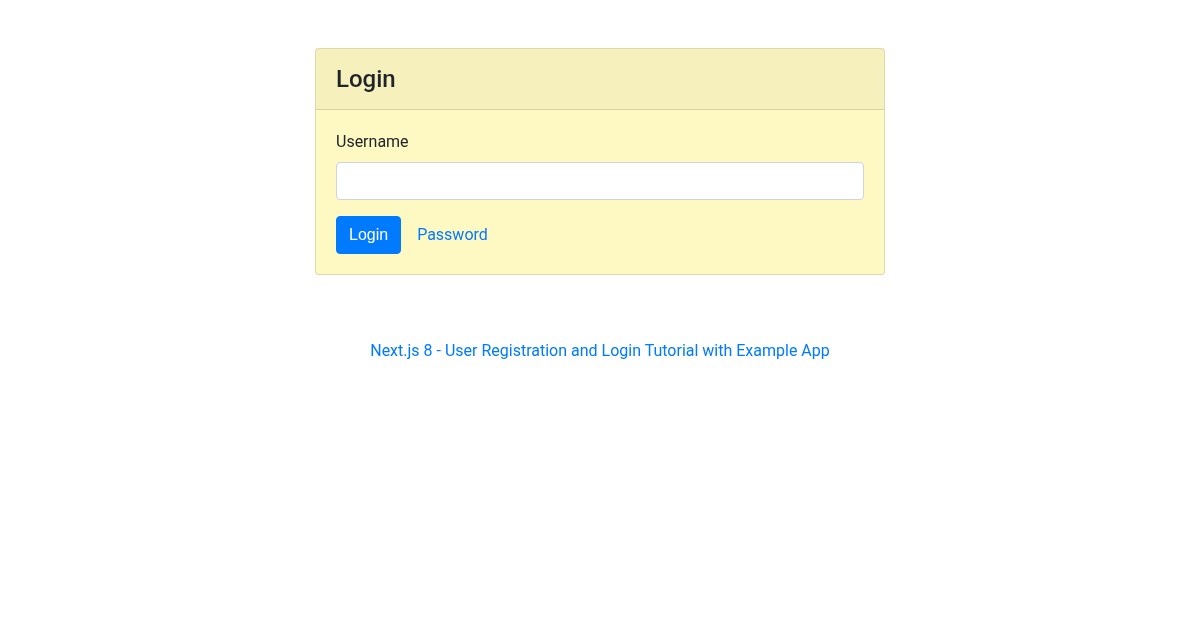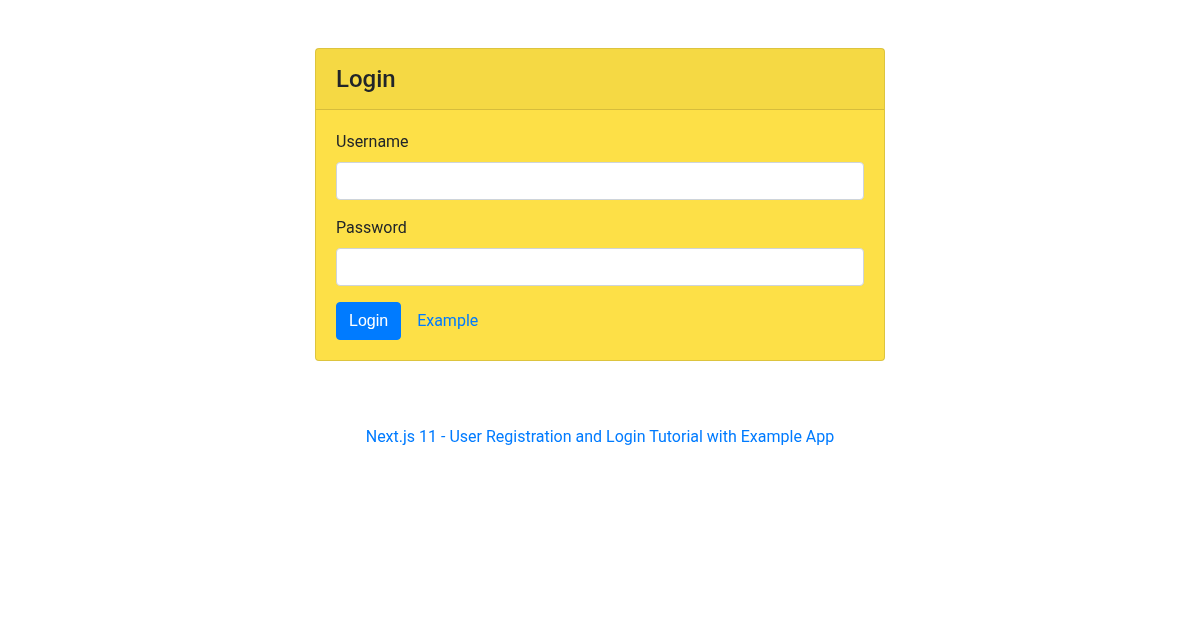--- a/index.html
+++ b/index.html
@@ -17,21 +17,21 @@
       height: 630px;
     }
     .container {
       max-width: 570px;
       margin: 0 auto;
       padding-top: 48px;
     }
     .card {
       border: 1px solid rgba(0,0,0,.125);
       border-radius: 0.25rem;
-      background-color: #fde047;
+      background-color: #fef9c3;
     }
     .card-header {
       padding: 0.75rem 1.25rem;
       background-color: rgba(0,0,0,.03);
       border-bottom: 1px solid rgba(0,0,0,.125);
     }
     .card-header h4 {
       font-size: 1.5rem;
       font-weight: 500;
       margin: 0;
@@ -103,27 +103,23 @@
   <div class="card">
     <div class="card-header">
       <h4>Login</h4>
     </div>
     <div class="card-body">
       <form>
         <div class="form-group">
           <label>Username</label>
           <input type="text" class="form-control" value="" style="">
         </div>
-        <div class="form-group">
-          <label>Password</label>
-          <input type="password" class="form-control" value="" style="">
-        </div>
         <button type="submit" class="btn btn-primary">Login</button>
-        <a class="btn btn-link">Example</a>
+        <a class="btn btn-link">Password</a>
       </form>
     </div>
   </div>
   <div class="footer">
     <p>
-      <a>Next.js 11 - User Registration and Login Tutorial with Example App</a>
+      <a>Next.js 8 - User Registration and Login Tutorial with Example App</a>
     </p>
   </div>
 </div>
 
 </body></html>

